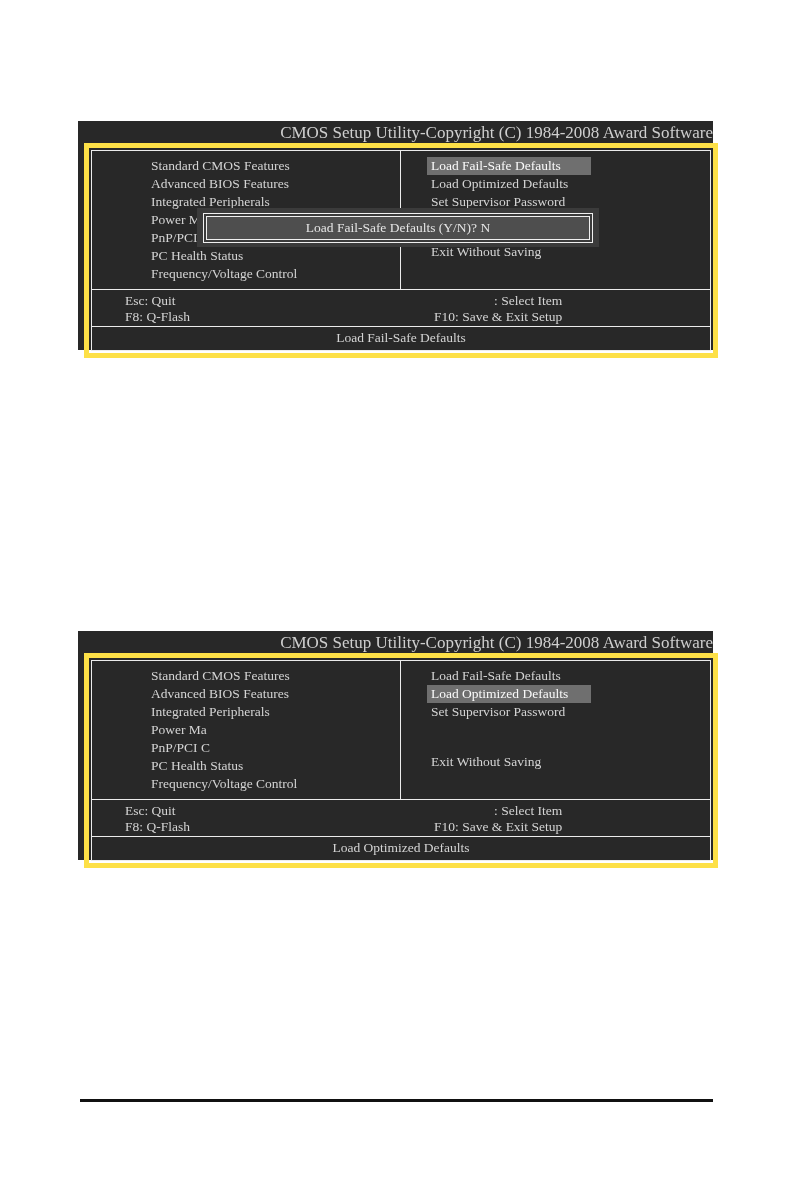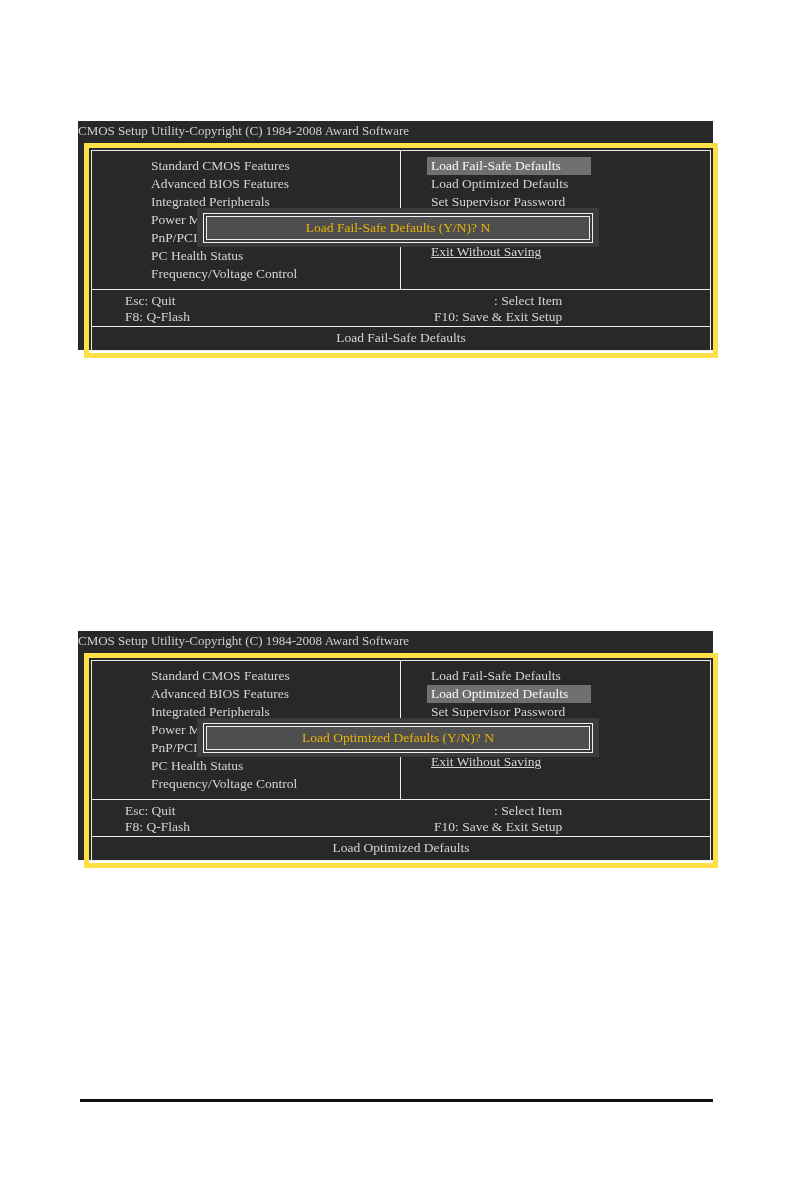--- a/index.html
+++ b/index.html
@@ -9,42 +9,42 @@
     overflow:hidden;
   }
   .bios-screen{
     position:absolute;left:78px;width:635px;height:229px;
     background:#282828;color:#d4d4d4;font-size:13.5px;
   }
   #screen1{top:121px;}
   #screen2{top:631px;}
   .bios-title{
     position:absolute;top:2px;left:0;right:0;height:16px;
-    text-align:left;font-size:13px;color:#cfcfcf;white-space:nowrap;
+    text-align:right;font-size:17px;color:#cfcfcf;white-space:nowrap;
   }
   .mainbox{
     position:absolute;left:6px;top:22px;width:624px;height:205px;
     border:5px solid #fde047;
   }
   .innerbox{
     position:absolute;inset:2px;border:1px solid #ececec;
   }
   .menu{position:relative;height:138px;}
   .vdiv{
     position:absolute;left:308px;top:0;width:1px;height:138px;
     background:#ececec;
   }
   ul.menu-col{
     list-style:none;margin:0;padding:0;position:absolute;top:6px;
     white-space:nowrap;
   }
   ul.menu-col li{height:18px;line-height:18px;}
   .menu-left{left:59px;}
   .menu-right{left:339px;}
-  .menu-right li.gap{margin-top:32px;text-decoration:underline;}
+  .menu-right li.gap{margin-top:32px;}
   li.hl{
     background:#6f6f6f;color:#fafafa;
     width:160px;margin-left:-4px;padding-left:4px;
   }
   .sep{height:1px;background:#ececec;}
   .help{position:relative;height:36px;}
   .help-col{position:absolute;top:3px;line-height:16px;white-space:nowrap;}
   .help-left{left:25px;margin-left:8px;}
   .help-right{left:342px;}
   .help-indent{padding-left:33px;text-align:right;}
@@ -56,21 +56,21 @@
     position:absolute;left:119px;top:87px;width:402px;height:39px;
     background:#3b3b3b;z-index:5;
   }
   .dialog-outer{
     position:absolute;left:6px;top:5px;right:6px;bottom:4px;
     border:1px solid #f0f0f0;
   }
   .dialog-inner{
     position:absolute;inset:2px;border:1px solid #f0f0f0;background:#4e4e4e;
     display:flex;align-items:center;justify-content:center;
-    color:#eab308;white-space:nowrap;
+    color:#e5e5e5;white-space:nowrap;
   }
   .footer-rule{
     position:absolute;left:80px;top:1099px;width:633px;height:3px;
     background:#111111;
   }
 </style>
 </head>
 <body>
 
 <div class="bios-screen" id="screen1">
@@ -169,22 +169,15 @@
 
       <div class="sep"></div>
 
       <div class="caption-bar">
         <span>Load Optimized Defaults</span>
       </div>
 
     </div>
   </div>
 
-  <div class="dialog">
-    <div class="dialog-outer">
-      <div class="dialog-inner">
-        <span>Load Optimized Defaults (Y/N)? N</span>
-      </div>
-    </div>
-  </div>
 </div>
 
 <div class="footer-rule"></div>
 
 </body></html>

